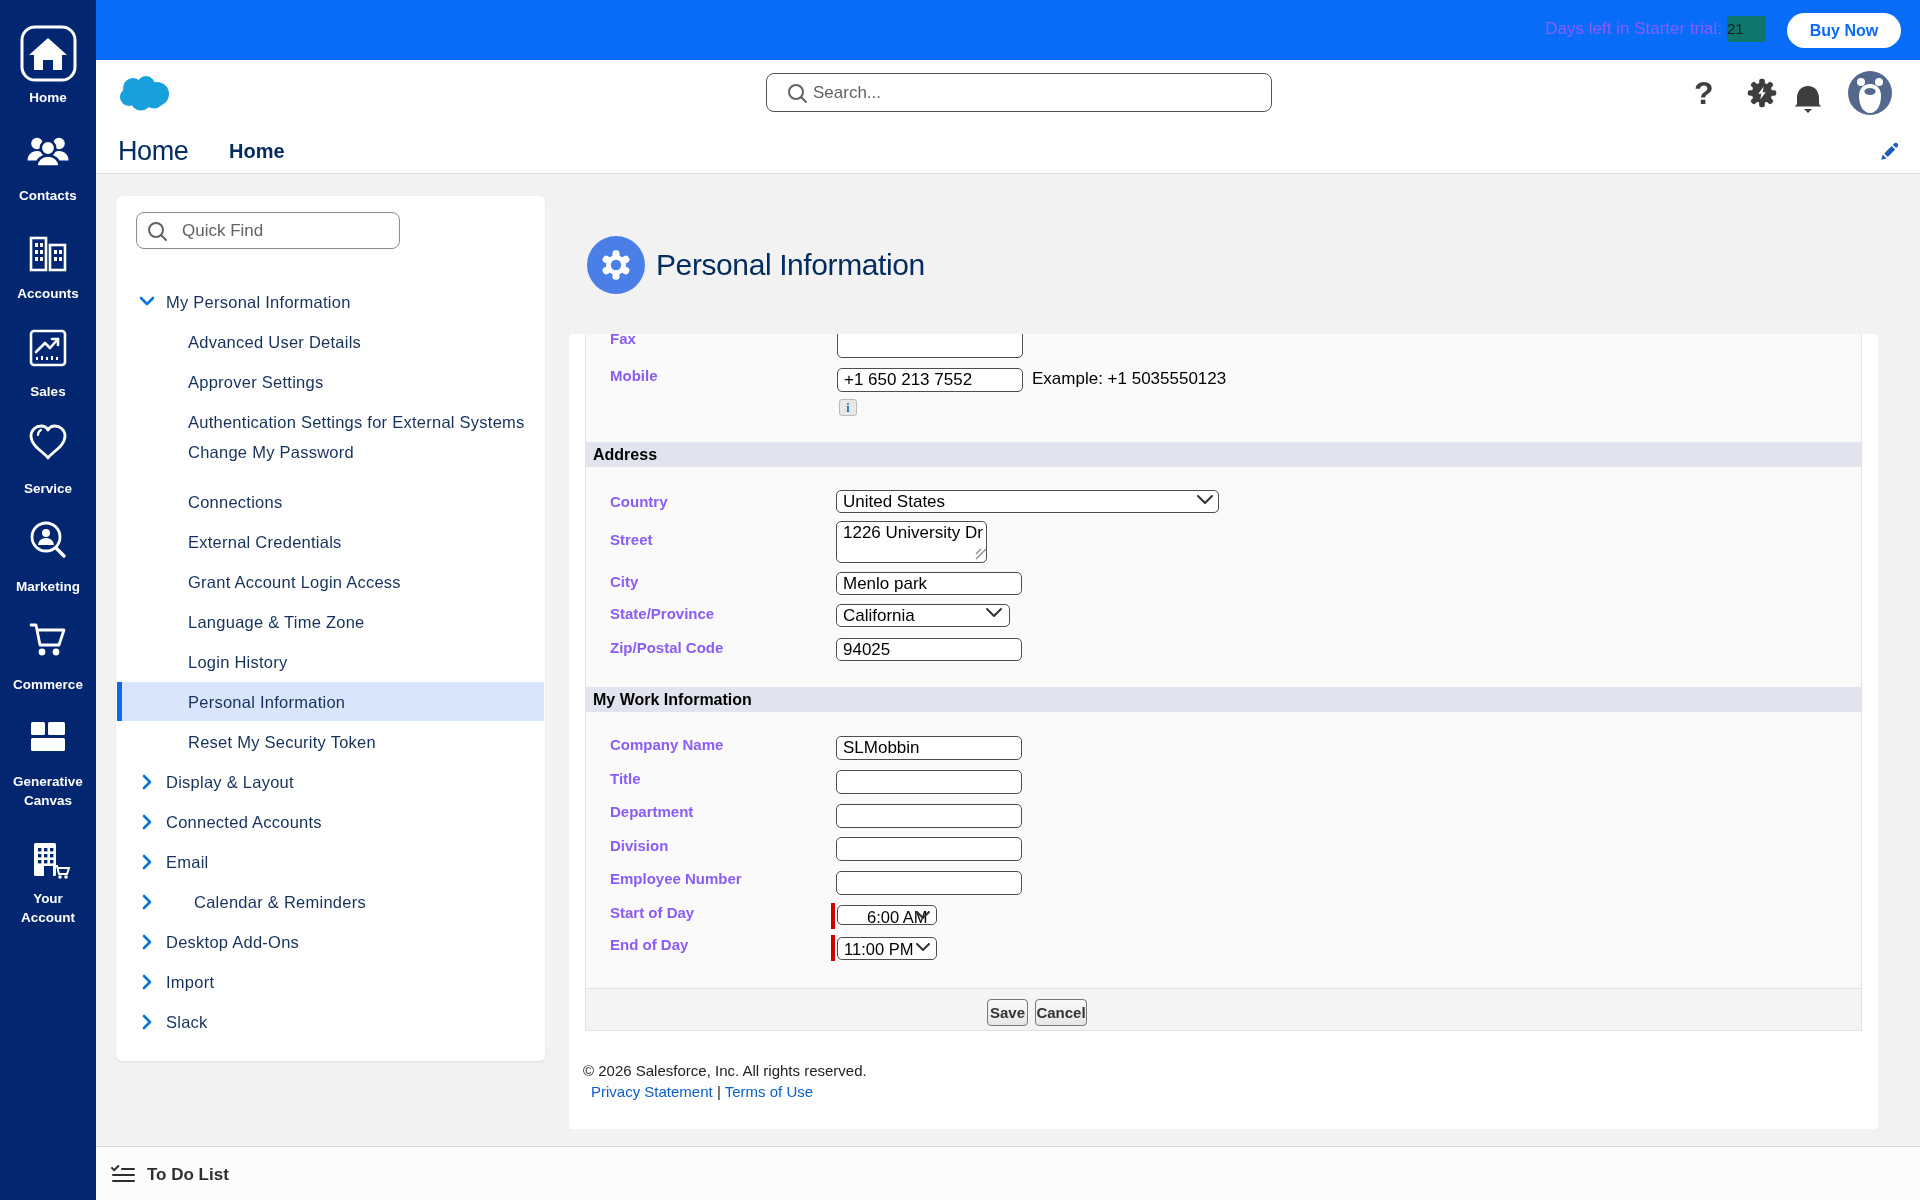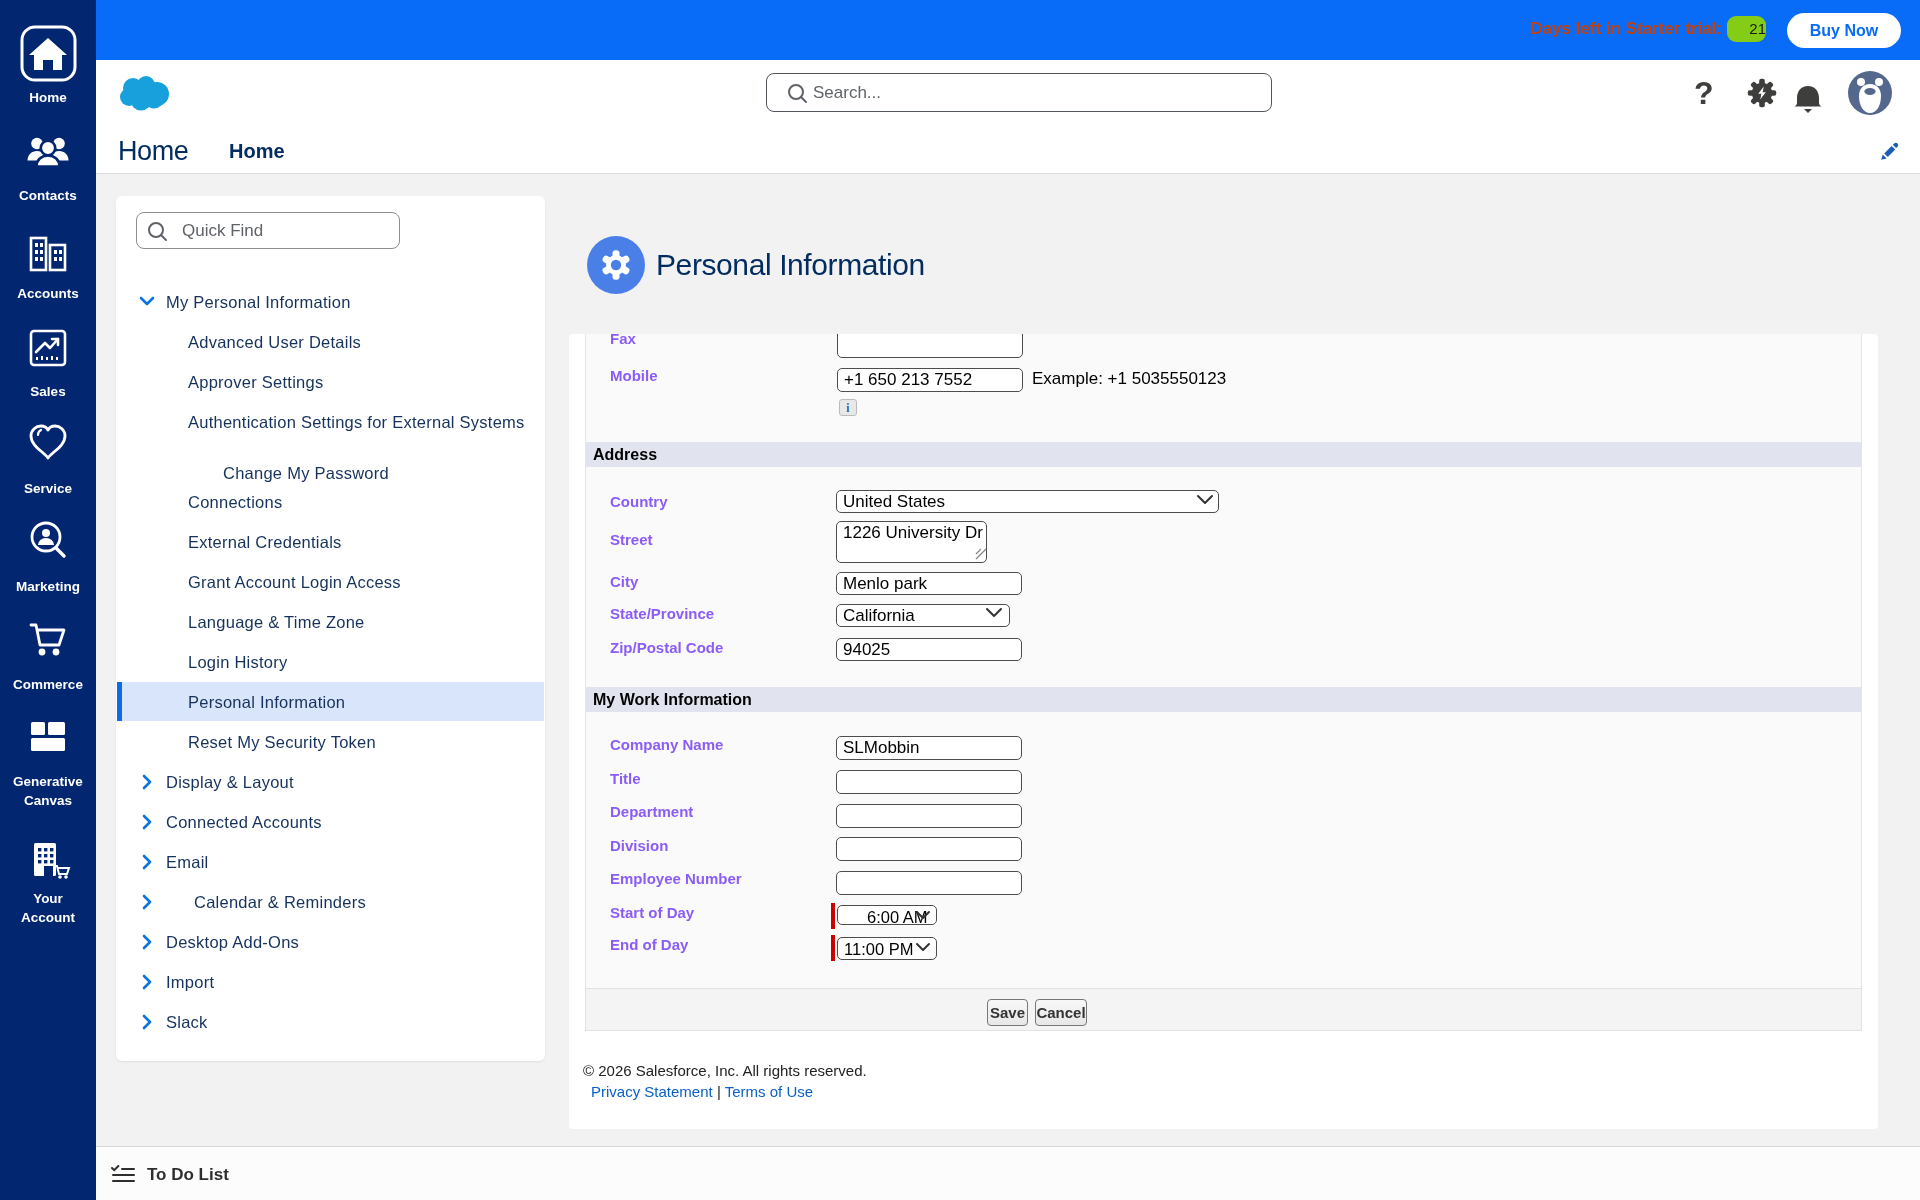--- a/index.html
+++ b/index.html
@@ -3,22 +3,22 @@
 <meta charset="utf-8">
 <style>
   * { margin:0; padding:0; box-sizing:border-box; }
   html,body { width:1920px; height:1200px; overflow:hidden; font-family:"Liberation Sans", sans-serif; background:#f3f2f2; }
   .abs { position:absolute; }
   
   #sidebar { left:0; top:0; width:96px; height:1200px; background:#022770; z-index:5; }
   .sb-label { position:absolute; width:96px; text-align:center; color:#fff; font-weight:bold; font-size:13.5px; z-index:7; }
   
   #topbar { left:96px; top:0; width:1824px; height:60px; background:#086cf8; }
-  #trialtext { position:absolute; right:198px; top:19px; color:#c2410c; font-size:17px; font-weight:700; }
-  #trialbadge { position:absolute; left:1727px; top:16px; width:39px; height:26px; background:#84cc16; border-radius:9px; color:#1b1b1b; font-size:15px; text-align:right; line-height:26px; font-weight:400;}
+  #trialtext { position:absolute; right:198px; top:19px; color:#8b5cf6; font-size:17px; font-weight:400; }
+  #trialbadge { position:absolute; left:1727px; top:16px; width:39px; height:26px; background:#0f766e; border-radius:0; color:#1b1b1b; font-size:15px; text-align:left; line-height:26px; font-weight:400;}
   #buynow { position:absolute; left:1787px; top:13px; width:114px; height:35px; background:#fff; border-radius:17.5px; color:#0a6cf6; font-size:16px; font-weight:bold; text-align:center; line-height:35px; }
   
   #header { left:96px; top:60px; width:1824px; height:114px; background:#fff; border-bottom:1px solid #dcdcdc; }
   #searchbox { position:absolute; left:766px; top:73px; width:506px; height:39px; border:1.5px solid #50555c; border-radius:8px; background:#fff; }
   #searchtext { position:absolute; left:813px; top:83px; font-size:17px; color:#5f6368; }
   #hometitle { position:absolute; left:118px; top:136px; font-size:27px; letter-spacing:-0.4px; color:#032d60; font-weight:400; }
   #hometab { position:absolute; left:229px; top:140px; font-size:20px; color:#032d60; font-weight:bold; }
   
   #leftpanel { left:116px; top:196px; width:429px; height:865px; background:#fff; border-radius:6px; box-shadow:0 1px 2px rgba(0,0,0,0.08); }
   #quickfind { position:absolute; left:136px; top:212px; width:264px; height:37px; border:1.5px solid #8e8e8e; border-radius:8px; background:#fff; }
@@ -251,21 +251,21 @@
 <div class="abs" id="leftpanel"></div>
 <div id="selrow"></div>
 <div id="selbar"></div>
 <div id="quickfind"></div>
 <div id="quickfindtext">Quick Find</div>
 
 <div class="navitem navtop" style="top:293px;">My Personal Information</div>
 <div class="navitem navsub" style="top:333px;">Advanced User Details</div>
 <div class="navitem navsub" style="top:373px;">Approver Settings</div>
 <div class="navitem navsub" style="top:413px;">Authentication Settings for External Systems</div>
-<div class="navitem navsub" style="top:464px;margin-left:35px;">Change My Password</div>
+<div class="navitem navsub" style="top:443px;">Change My Password</div>
 <div class="navitem navsub" style="top:493px;">Connections</div>
 <div class="navitem navsub" style="top:533px;">External Credentials</div>
 <div class="navitem navsub" style="top:573px;">Grant Account Login Access</div>
 <div class="navitem navsub" style="top:613px;">Language &amp; Time Zone</div>
 <div class="navitem navsub" style="top:653px;">Login History</div>
 <div class="navitem navsub" style="top:693px;">Personal Information</div>
 <div class="navitem navsub" style="top:733px;">Reset My Security Token</div>
 <div class="navitem navtop" style="top:773px;">Display &amp; Layout</div>
 <div class="navitem navtop" style="top:813px;">Connected Accounts</div>
 <div class="navitem navtop" style="top:853px;">Email</div>

